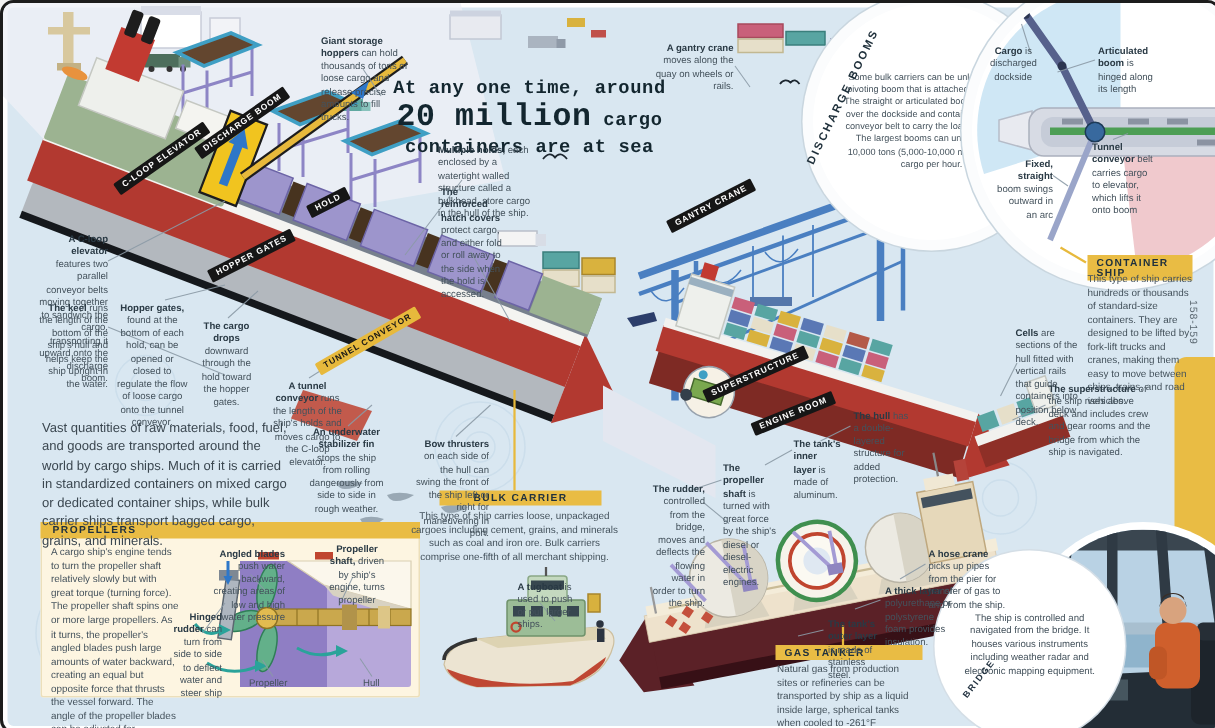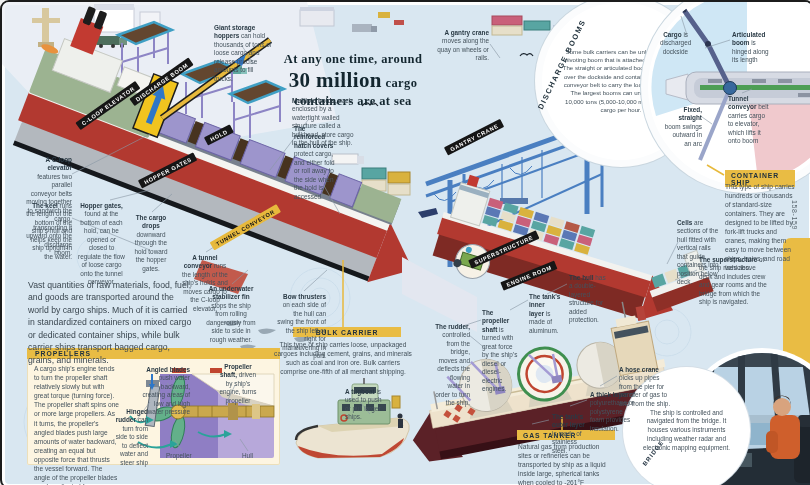--- a/index.html
+++ b/index.html
@@ -20,21 +20,21 @@
   .bar{position:absolute;z-index:7;background:#e9bc44;color:#20313d;font-weight:700;font-size:6.8px;
      letter-spacing:.9px;padding:1.5px 6px;}
   .body-txt{position:absolute;z-index:7;font-size:6.6px;line-height:1.37;color:#44525c;}
   .circle{position:absolute;border-radius:50%;background:#fff;z-index:4;display:flex;align-items:center;
      justify-content:center;text-align:center;}
   .ring{box-shadow:0 0 0 7px rgba(255,255,255,.92),0 0 0 8px #c9d6df;}
   #title{position:absolute;left:24px;top:238px;z-index:7;font-family:"DejaVu Serif",serif;font-weight:700;
      font-size:34px;letter-spacing:-.5px;color:#1c1c1a;}
   #intro{position:absolute;left:26px;top:277px;width:164px;z-index:7;font-size:8.7px;line-height:1.43;color:#3b4750;}
   #fact{position:absolute;left:246px;top:50px;width:210px;z-index:7;text-align:center;
-     font-family:Liberation Serif, serif;font-weight:700;color:#13262f;}
+     font-family:Liberation Mono, monospace;font-weight:700;color:#13262f;}
   #fact .f1{font-size:12.5px;letter-spacing:.4px;}
   #fact .f2{font-size:12.5px;letter-spacing:.4px;margin-top:1px;}
   #fact .big{font-size:21px;}
   #prop-box{position:absolute;left:25px;top:346px;width:253px;height:117px;background:#fdf5e1;
      border-radius:2px;z-index:5;box-shadow:0 0 0 1px #ecdfba inset;}
   #prop-head{position:absolute;left:0;top:0;right:0;height:11px;background:#e9bc44;color:#20313d;
      font-weight:700;font-size:6.8px;letter-spacing:1px;padding:2px 0 0 8px;box-sizing:border-box;}
   #prop-body{position:absolute;left:7px;top:16px;width:86px;font-size:6.6px;line-height:1.38;color:#44525c;}
   #disc-heading{position:absolute;left:542px;top:100px;z-index:7;transform:rotate(-64deg);
      transform-origin:left bottom;font-weight:700;font-size:7.5px;letter-spacing:1.6px;color:#1e2f3a;}
@@ -339,21 +339,21 @@
     <div class="body-txt" style="position:static;width:95px;font-size:6.4px;text-align:center;">The ship is controlled and navigated from the bridge. It houses various instruments including weather radar and electronic mapping equipment.</div>
   </div>
   <div id="bridge-label">BRIDGE</div>
 
   <div id="page-tab"></div>
   <div id="page-num">158-159</div>
 
   <div id="intro">Vast quantities of raw materials, food, fuel, and goods are transported around the world by cargo ships. Much of it is carried in standardized containers on mixed cargo or dedicated container ships, while bulk carrier ships transport bagged cargo, grains, and minerals.</div>
   <div id="fact">
     <div class="f1">At any one time, around</div>
-    <div class="f2"><span class="big">30 million</span> <span>cargo</span></div>
+    <div class="f2"><span class="big">20 million</span> <span>cargo</span></div>
     <div class="f2">containers are at sea</div>
   </div>
   <div id="disc-heading">DISCHARGE BOOMS</div>
 
   <div id="prop-box">
     <div id="prop-head">PROPELLERS</div>
     <div id="prop-body">A cargo ship's engine tends to turn the propeller shaft relatively slowly but with great torque (turning force). The propeller shaft spins one or more large propellers. As it turns, the propeller's angled blades push large amounts of water backward, creating an equal but opposite force that thrusts the vessel forward. The angle of the propeller blades can be adjusted for increased efficiency or different loads or cruising conditions.</div>
   </div>
   <svg class="abs" style="left:112px;top:358px;z-index:6" width="166" height="104" viewBox="112 358 166 104">
     <rect x="158" y="372" width="114" height="84" rx="2" fill="#b7a8da"></rect>

